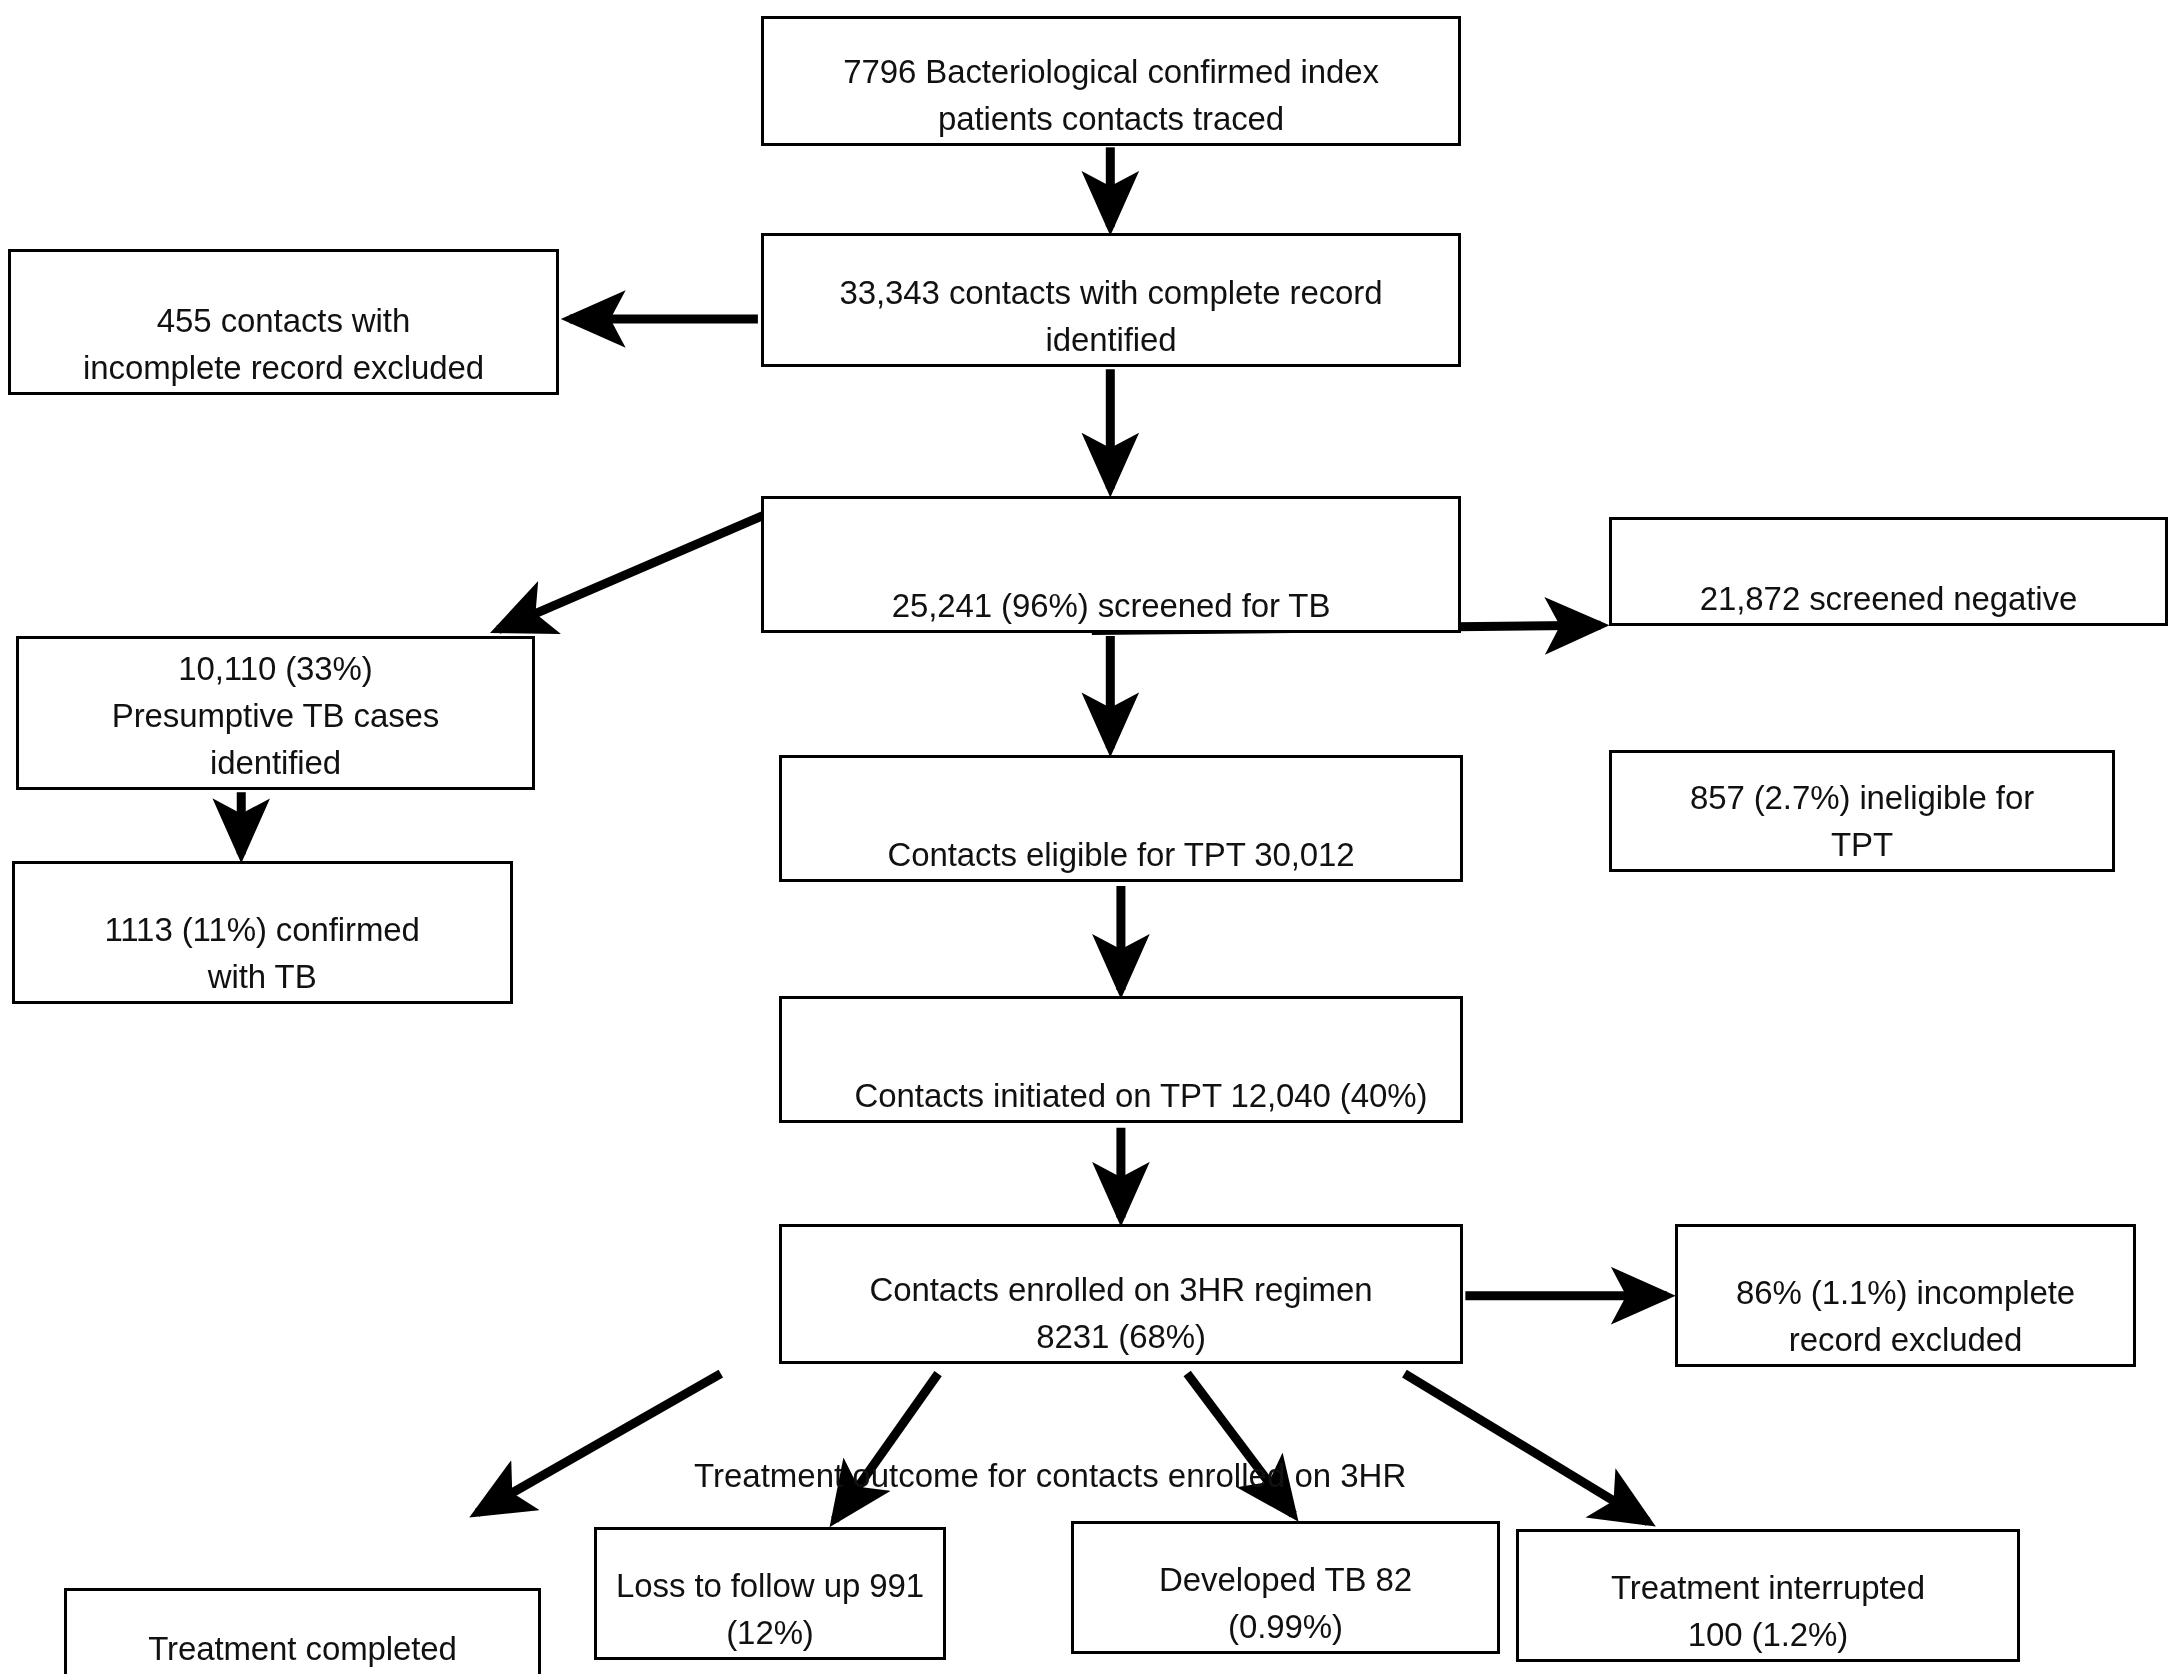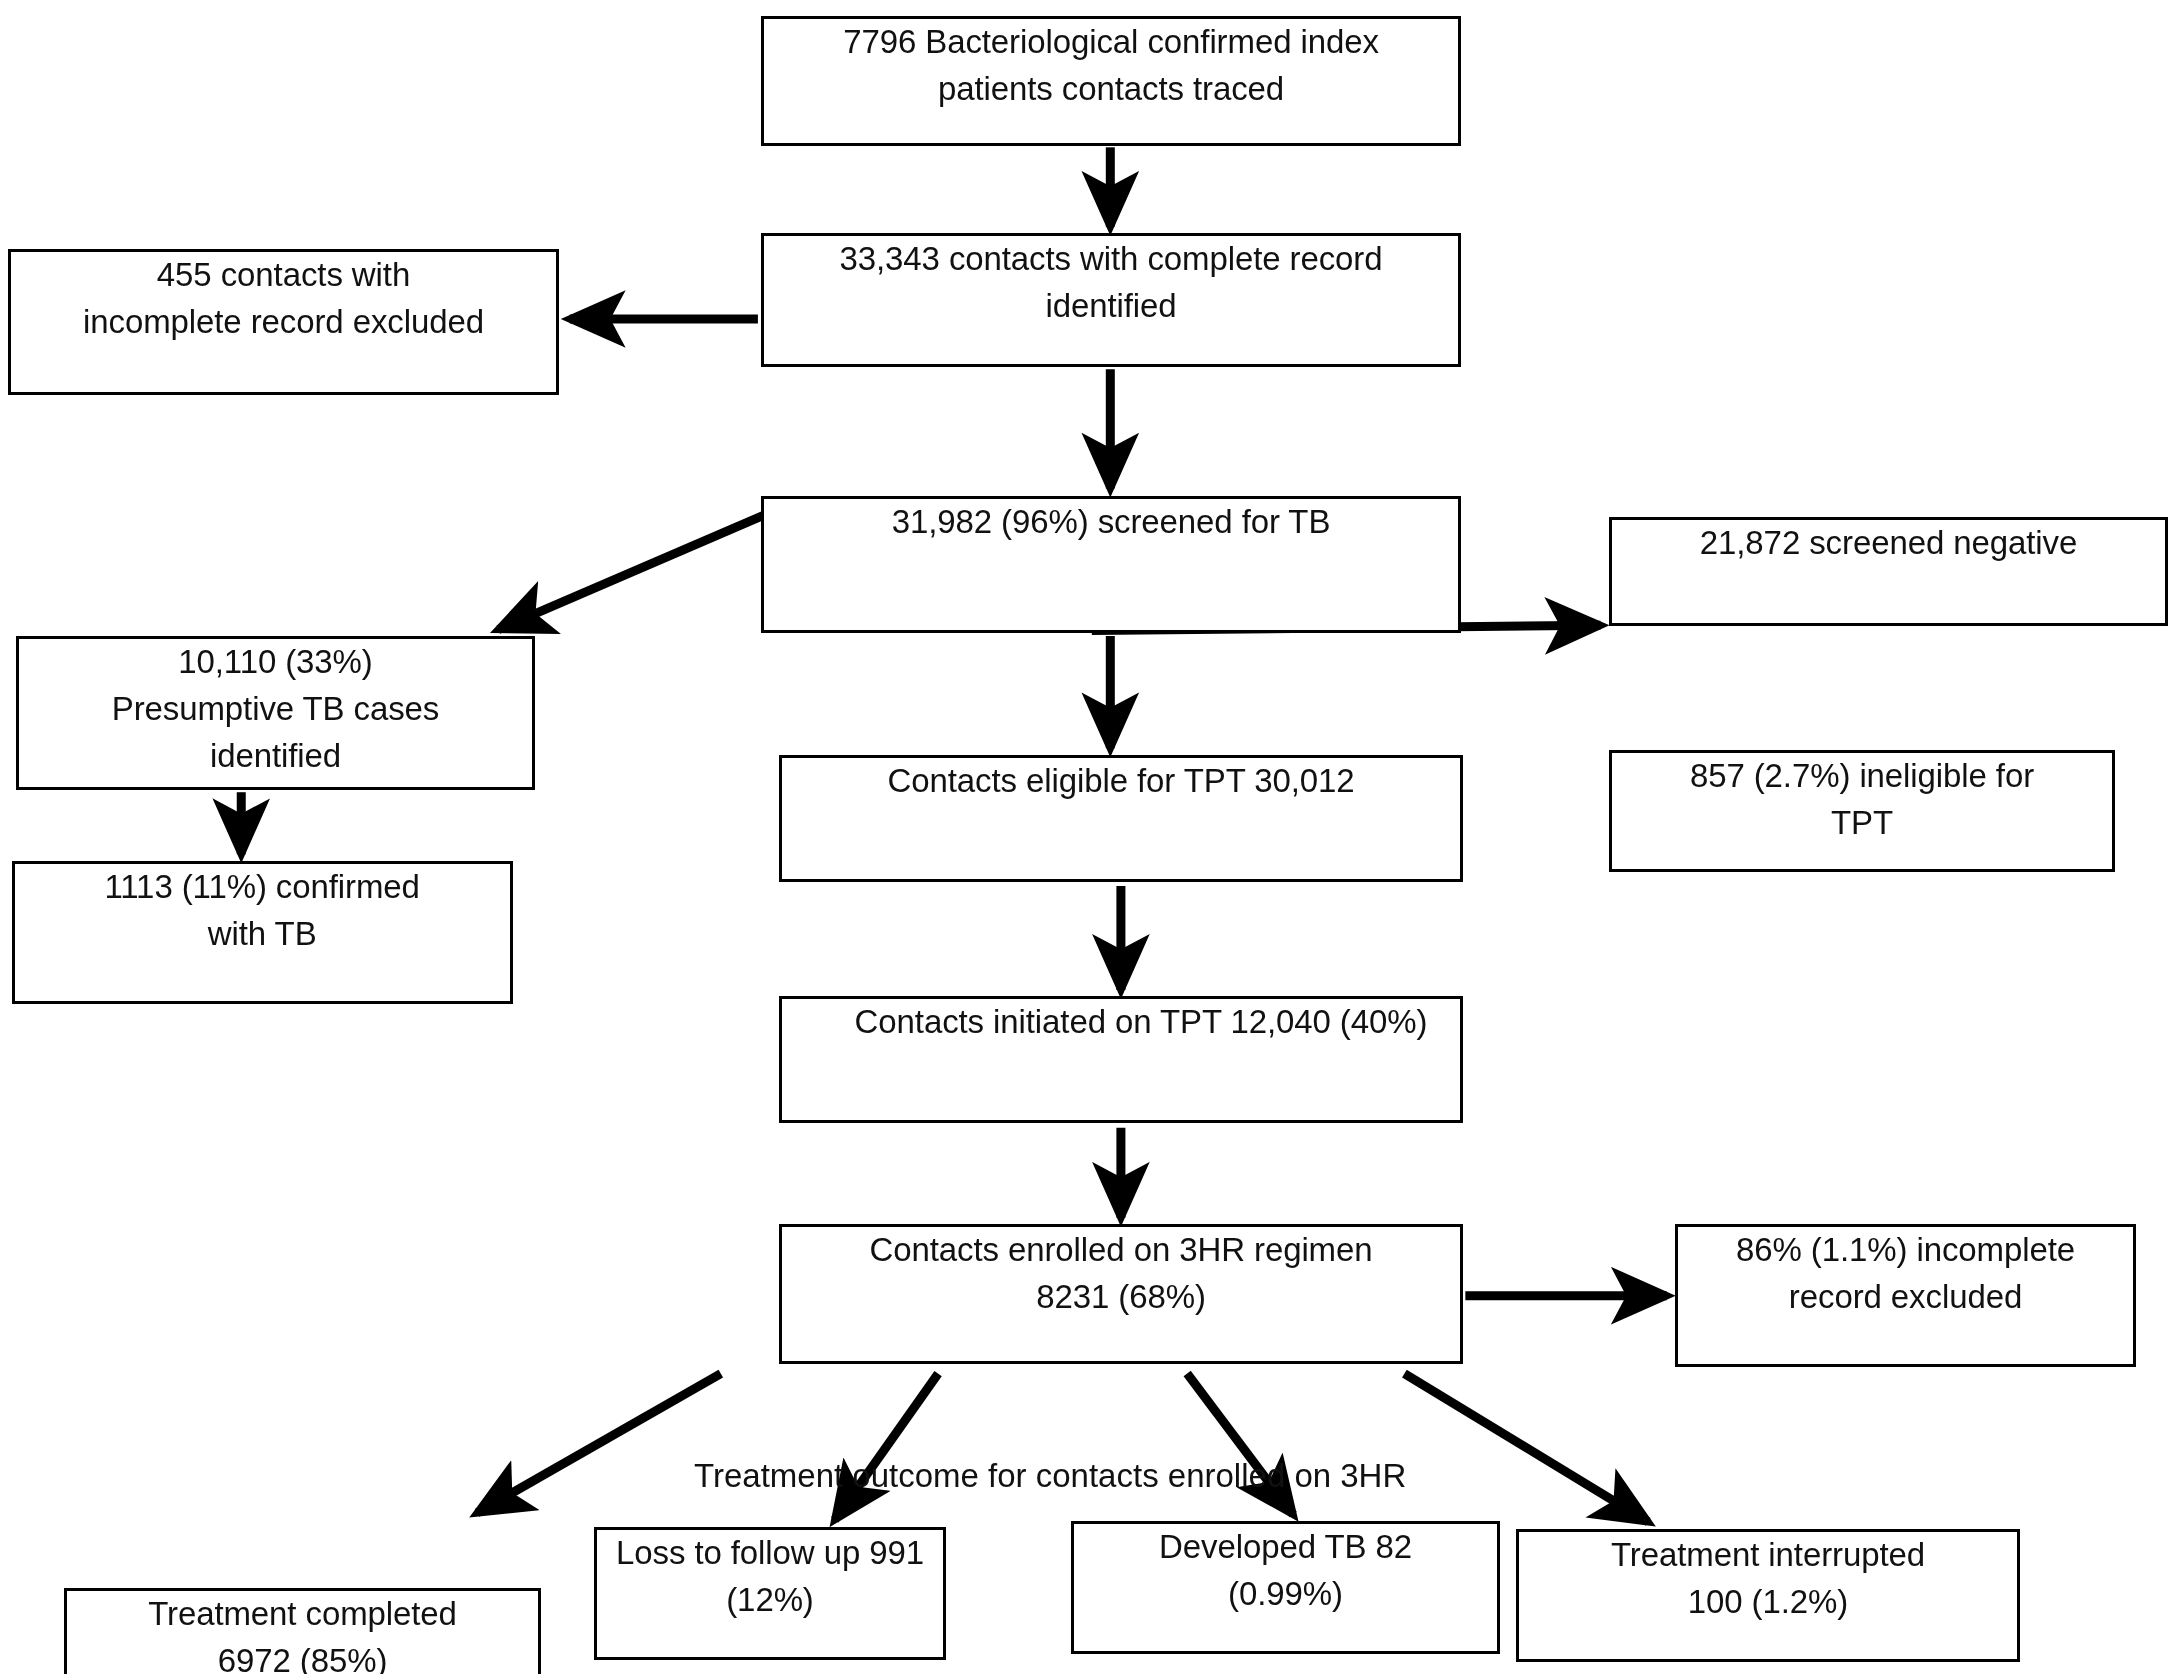--- a/index.html
+++ b/index.html
@@ -22,21 +22,21 @@
     width: 2183px;
     height: 1674px;
     pointer-events: none;
   }
   .node {
     position: absolute;
     box-sizing: border-box;
     background: #ffffff;
     border: 3.2px solid #000000;
     display: flex;
-    align-items: flex-start;
+    align-items: flex-end;
     justify-content: center;
     text-align: center;
     z-index: 3;
   }
   .node .txt {
     display: block;
     width: 100%;
     padding: 0 8.5px;
     box-sizing: border-box;
     color: #111111;
@@ -94,21 +94,21 @@
     <span class="txt">33,343 contacts with complete record
 identified</span>
   </div>
 
   <div class="node" style="left:8px; top:249px; width:551px; height:146px;">
     <span class="txt">455 contacts with
 incomplete record excluded</span>
   </div>
 
   <div class="node" style="left:761px; top:496px; width:700px; height:137px;">
-    <span class="txt">31,982 (96%) screened for TB</span>
+    <span class="txt">25,241 (96%) screened for TB</span>
   </div>
 
   <div class="node" style="left:1609px; top:517px; width:559px; height:109px;">
     <span class="txt">21,872 screened negative</span>
   </div>
 
   <div class="node" style="left:16px; top:636px; width:519px; height:154px;">
     <span class="txt">10,110 (33%)
 Presumptive TB cases
 identified</span>

